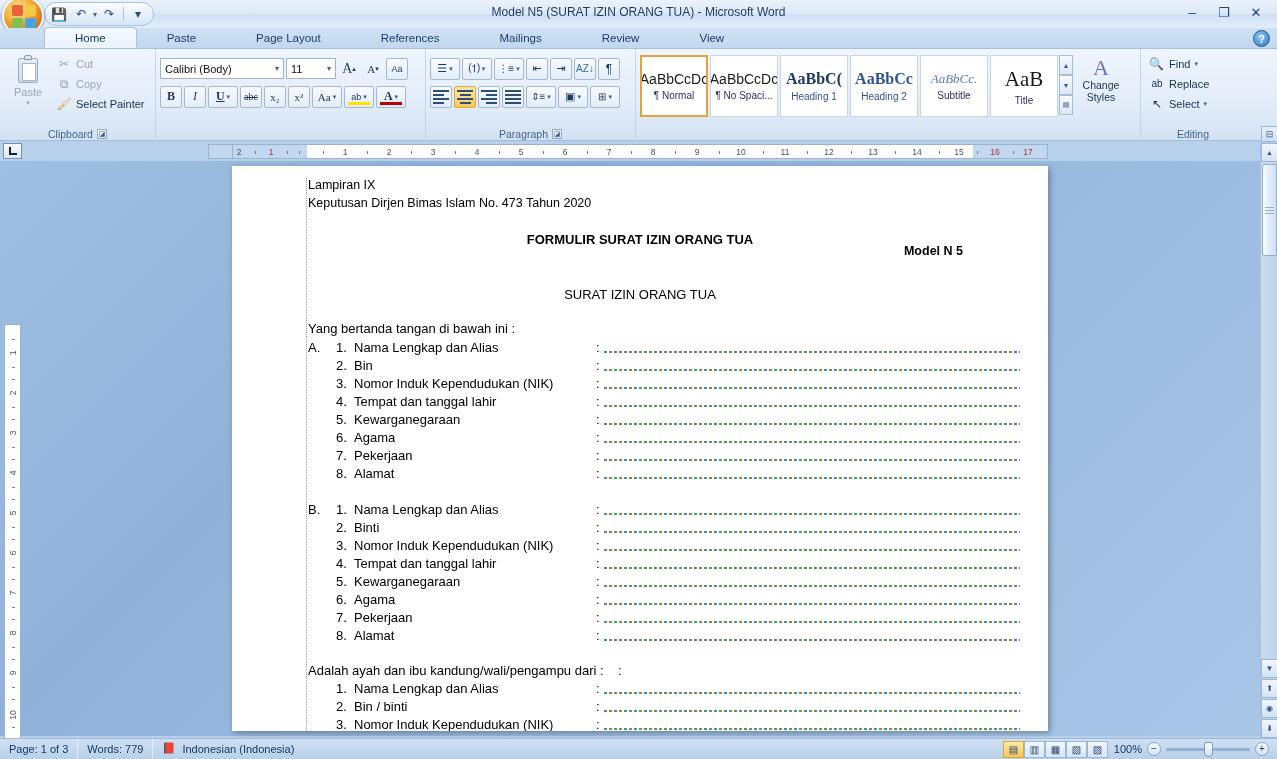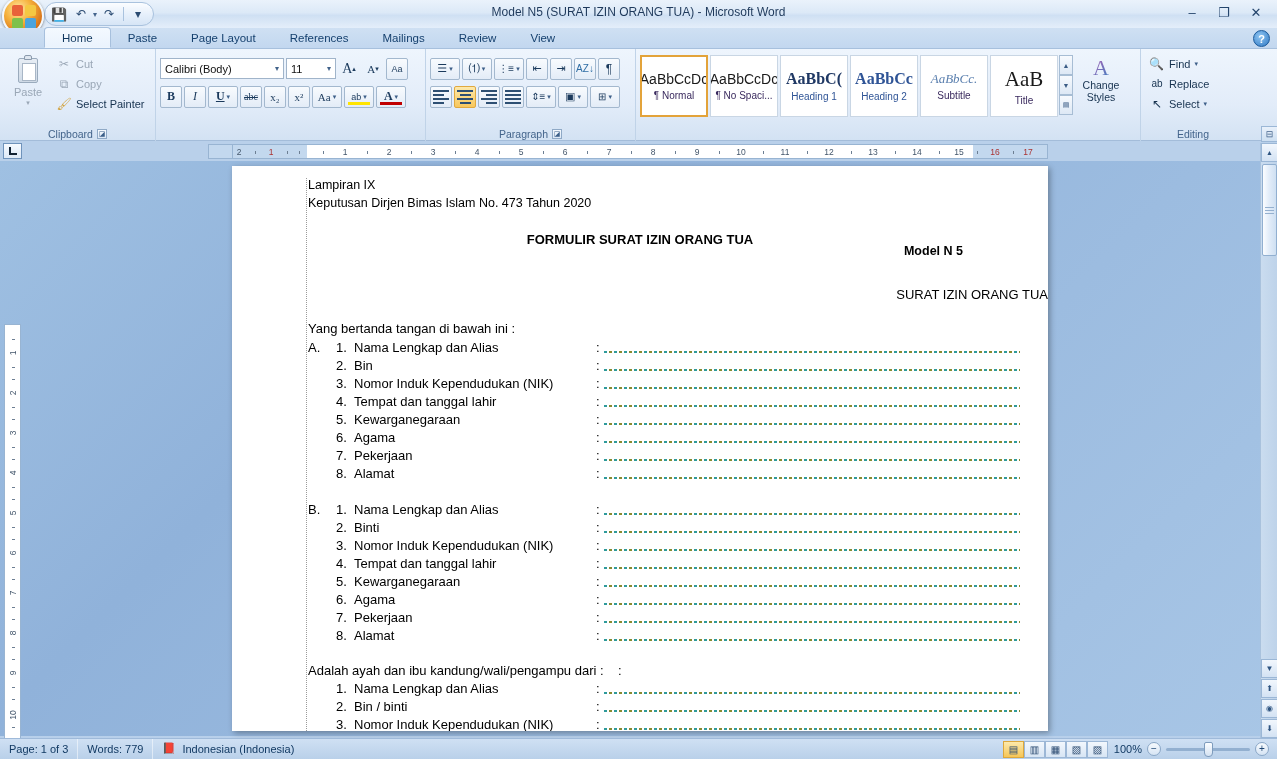--- a/index.html
+++ b/index.html
@@ -37,21 +37,21 @@
   .orb-q.a{background:#e8623a;} .orb-q.b{background:#f4c842;}
   .orb-q.c{background:#7fc14a;} .orb-q.d{background:#4aa3dd;}
   .wbtns { position:absolute; right:6px; top:2px; display:flex; gap:2px; }
   .wbtn { width:30px; height:20px; display:flex; align-items:center; justify-content:center;
     font-size:13px; color:#24456c; cursor:default; }
 
   
   .tabstrip { position:relative; height:21px;
     background:linear-gradient(180deg,#cfe0f3 0%,#c2d7ef 100%);
     border-bottom:1px solid #a7c0dd; padding-left:44px; display:flex; align-items:flex-end; }
-  .tab { height:20px; padding:0 17px; font-size:11.5px; color:#15406e;
+  .tab { height:20px; padding:0 30px; font-size:11.5px; color:#15406e;
     display:flex; align-items:center; cursor:default; }
   .tab.active { background:linear-gradient(180deg,#f4f9ff,#eaf3fd);
     border:1px solid #a7c0dd; border-bottom:1px solid #eef5fd;
     border-radius:4px 4px 0 0; height:21px; color:#11385f; }
   .helpbtn { position:absolute; right:7px; bottom:1px; width:17px; height:17px; border-radius:50%;
     background:radial-gradient(circle at 40% 35%,#8fc5f2,#2f79c4);
     color:#fff; font-size:11px; font-weight:bold; display:flex; align-items:center;
     justify-content:center; border:1px solid #1b5a9b; cursor:default; }
 
   
@@ -159,21 +159,21 @@
     background:linear-gradient(135deg,#9fc0e2 0%,#90b2da 30%,#a8c6e6 100%); }
   .page { position:absolute; left:232px; top:5px; width:816px; height:565px;
     background:#fff; box-shadow:2px 2px 6px rgba(0,0,0,.32); overflow:hidden; }
   .doc { position:absolute; left:0; top:0; right:0; bottom:0;
     font-family:"Liberation Sans", sans-serif; color:#000; }
   .mark-left { position:absolute; left:74px; top:12px; bottom:0; width:0;
     border-left:1px dotted #9a9a9a; }
   .hdr-line { position:absolute; left:76px; font-size:12.5px; }
   .ctr-title { position:absolute; left:0; right:0; text-align:center;
     font-size:13px; font-weight:bold; }
-  .ctr-sub { position:absolute; left:0; right:0; text-align:right; font-size:13px; }
+  .ctr-sub { position:absolute; left:0; right:0; text-align:center; font-size:13px; }
   .right-model { position:absolute; right:85px; font-size:12.5px; font-weight:bold; }
   .item-row { position:absolute; left:76px; right:12px; font-size:13px; }
   .item-sec { position:absolute; left:0; }
   .item-num { position:absolute; left:28px; }
   .item-lbl { position:absolute; left:46px; }
   .item-colon { position:absolute; left:288px; }
   .leader { position:absolute; left:296px; right:16px; top:11px; height:2px;
     background-image:repeating-linear-gradient(90deg,#2e9a9a 0 3px, transparent 3px 5px, #8a8a2e 5px 8px, transparent 8px 10px); }
   .plain-row { position:absolute; left:76px; font-size:13px; }
   .plain-colon { position:absolute; left:386px; font-size:13px; }

